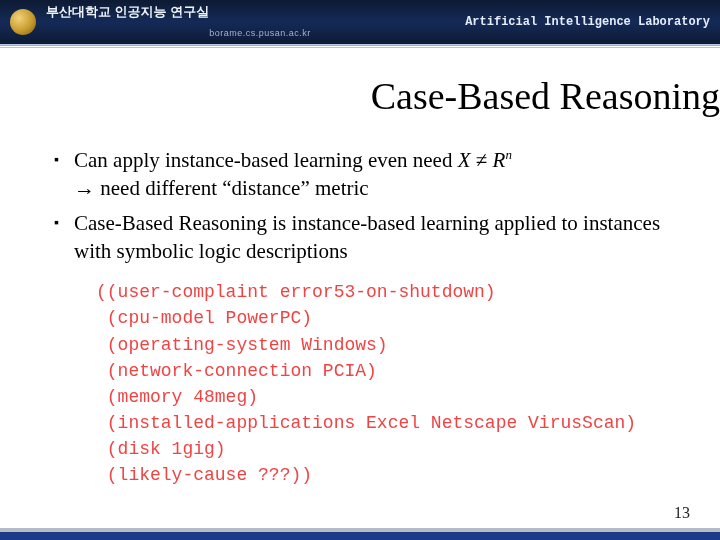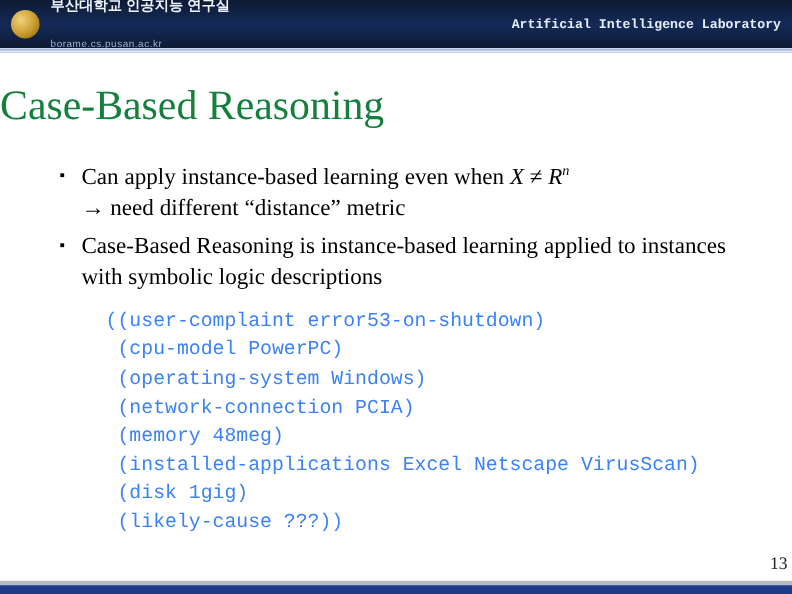--- a/index.html
+++ b/index.html
@@ -30,21 +30,20 @@
   .header .logo {
     width: 26px;
     height: 26px;
     border-radius: 50%;
     background: radial-gradient(circle at 35% 35%, #f3d27a 0%, #c79a2d 55%, #7a5a14 100%);
     margin-right: 10px;
     flex: 0 0 auto;
   }
   .header .org {
     display: flex;
-    flex-direction: column;
     line-height: 1.05;
   }
   .header .org .kr {
     font-family: "Malgun Gothic", "Apple SD Gothic Neo", sans-serif;
     font-weight: bold;
     font-size: 13px;
     color: #eef2fb;
   }
   .header .org .url {
     font-family: Arial, sans-serif;
@@ -75,24 +74,24 @@
   }
   .accent::after {
     content: "";
     position: absolute;
     left: 0; right: 0; top: 3px;
     height: 1px;
     background: #b8c6e6;
   }
 
   .title {
-    text-align: left;
+    text-align: right;
     font-size: 38px;
     margin: 24px 0 28px 0;
-    color: #15803d;
+    color: #000000;
   }
 
   .body {
     padding: 0 54px 0 54px;
     font-size: 21px;
     color: #000;
   }
   .bullet {
     display: flex;
     margin-bottom: 6px;
@@ -110,21 +109,21 @@
     flex: 1 1 auto;
   }
   .ital { font-style: italic; }
   .sup { font-size: 13px; vertical-align: super; font-style: italic; }
 
   .code {
     margin: 14px 0 16px 42px;
     font-family: "Courier New", Courier, monospace;
     font-size: 18px;
     line-height: 1.45;
-    color: #3b82f6;
+    color: #ef4444;
     white-space: pre;
   }
 
   
   .footer {
     position: absolute;
     left: 0; right: 0; bottom: 0;
     height: 20px;
   }
   .footer .grey {
@@ -134,21 +133,21 @@
     background: #b7bcc4;
   }
   .footer .blue {
     position: absolute;
     left: 0; right: 0; bottom: 0;
     height: 8px;
     background: #1b3a8a;
   }
   .pagenum {
     position: absolute;
-    right: 4px;
+    right: 30px;
     bottom: 18px;
     font-size: 16px;
     color: #222;
     font-family: "Times New Roman", serif;
   }
 </style>
 </head>
 <body>
 
 <div class="slide">
@@ -163,21 +162,21 @@
   </div>
   <div class="accent"></div>
 
   <div class="title">Case-Based Reasoning</div>
 
   <div class="body">
 
     <div class="bullet">
       <div class="mk">▪</div>
       <div class="txt">
-        <span>Can apply instance-based learning even when </span><span class="ital">X</span><span> ≠ </span><span class="ital">R</span><span class="sup">n</span><br>
+        <span>Can apply instance-based learning even need </span><span class="ital">X</span><span> ≠ </span><span class="ital">R</span><span class="sup">n</span><br>
         <span>→</span><span> need different “distance” metric</span>
       </div>
     </div>
 
     <div class="bullet">
       <div class="mk">▪</div>
       <div class="txt">Case-Based Reasoning is instance-based learning applied to instances with symbolic logic descriptions</div>
     </div>
 
     <div class="code"><span>((user-complaint error53-on-shutdown)</span>

